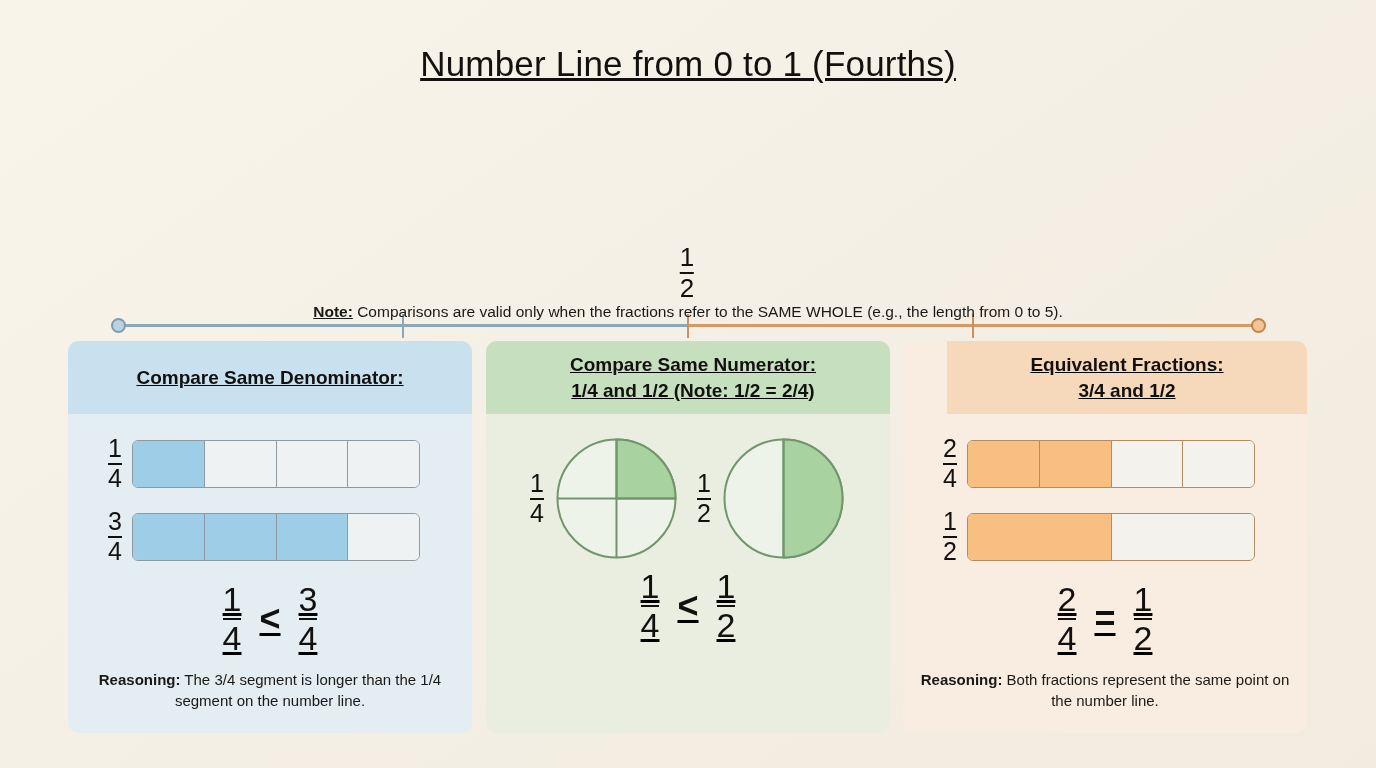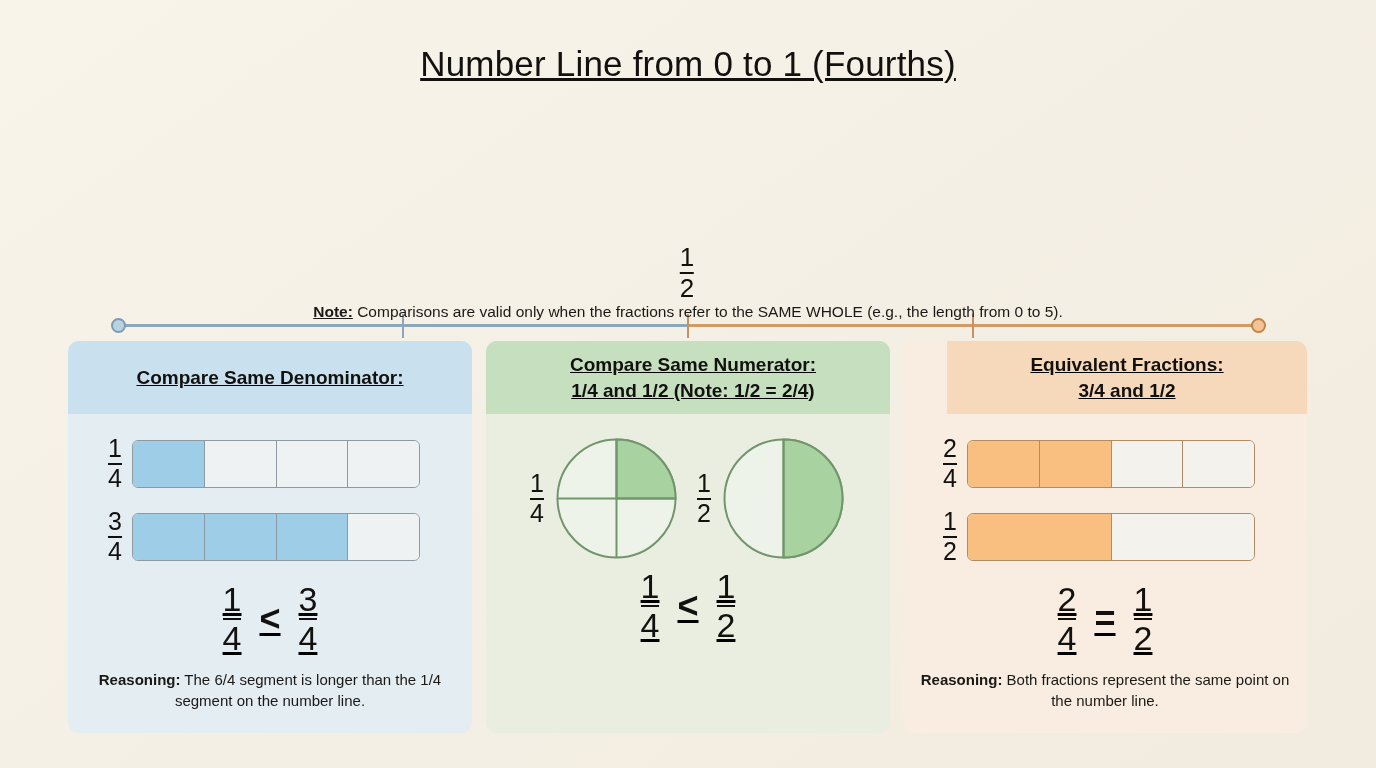--- a/index.html
+++ b/index.html
@@ -312,21 +312,21 @@
         <span class="den">4</span>
       </span>
       <span class="op">&lt;</span>
       <span class="frac">
         <span class="num">3</span>
         <span class="den">4</span>
       </span>
     </div>
 
     <div class="reason">
-      <b>Reasoning:</b><span> The 6/4 segment is longer than the 1/4 segment on the number line.</span>
+      <b>Reasoning:</b><span> The 3/4 segment is longer than the 1/4 segment on the number line.</span>
     </div>
   </div>
 
   <div class="panel p2">
     <div class="panel-head">
       <div>
         <div>Compare Same Numerator:</div>
         <div>1/4 and 1/2 (Note: 1/2 = 2/4)</div>
       </div>
     </div>

